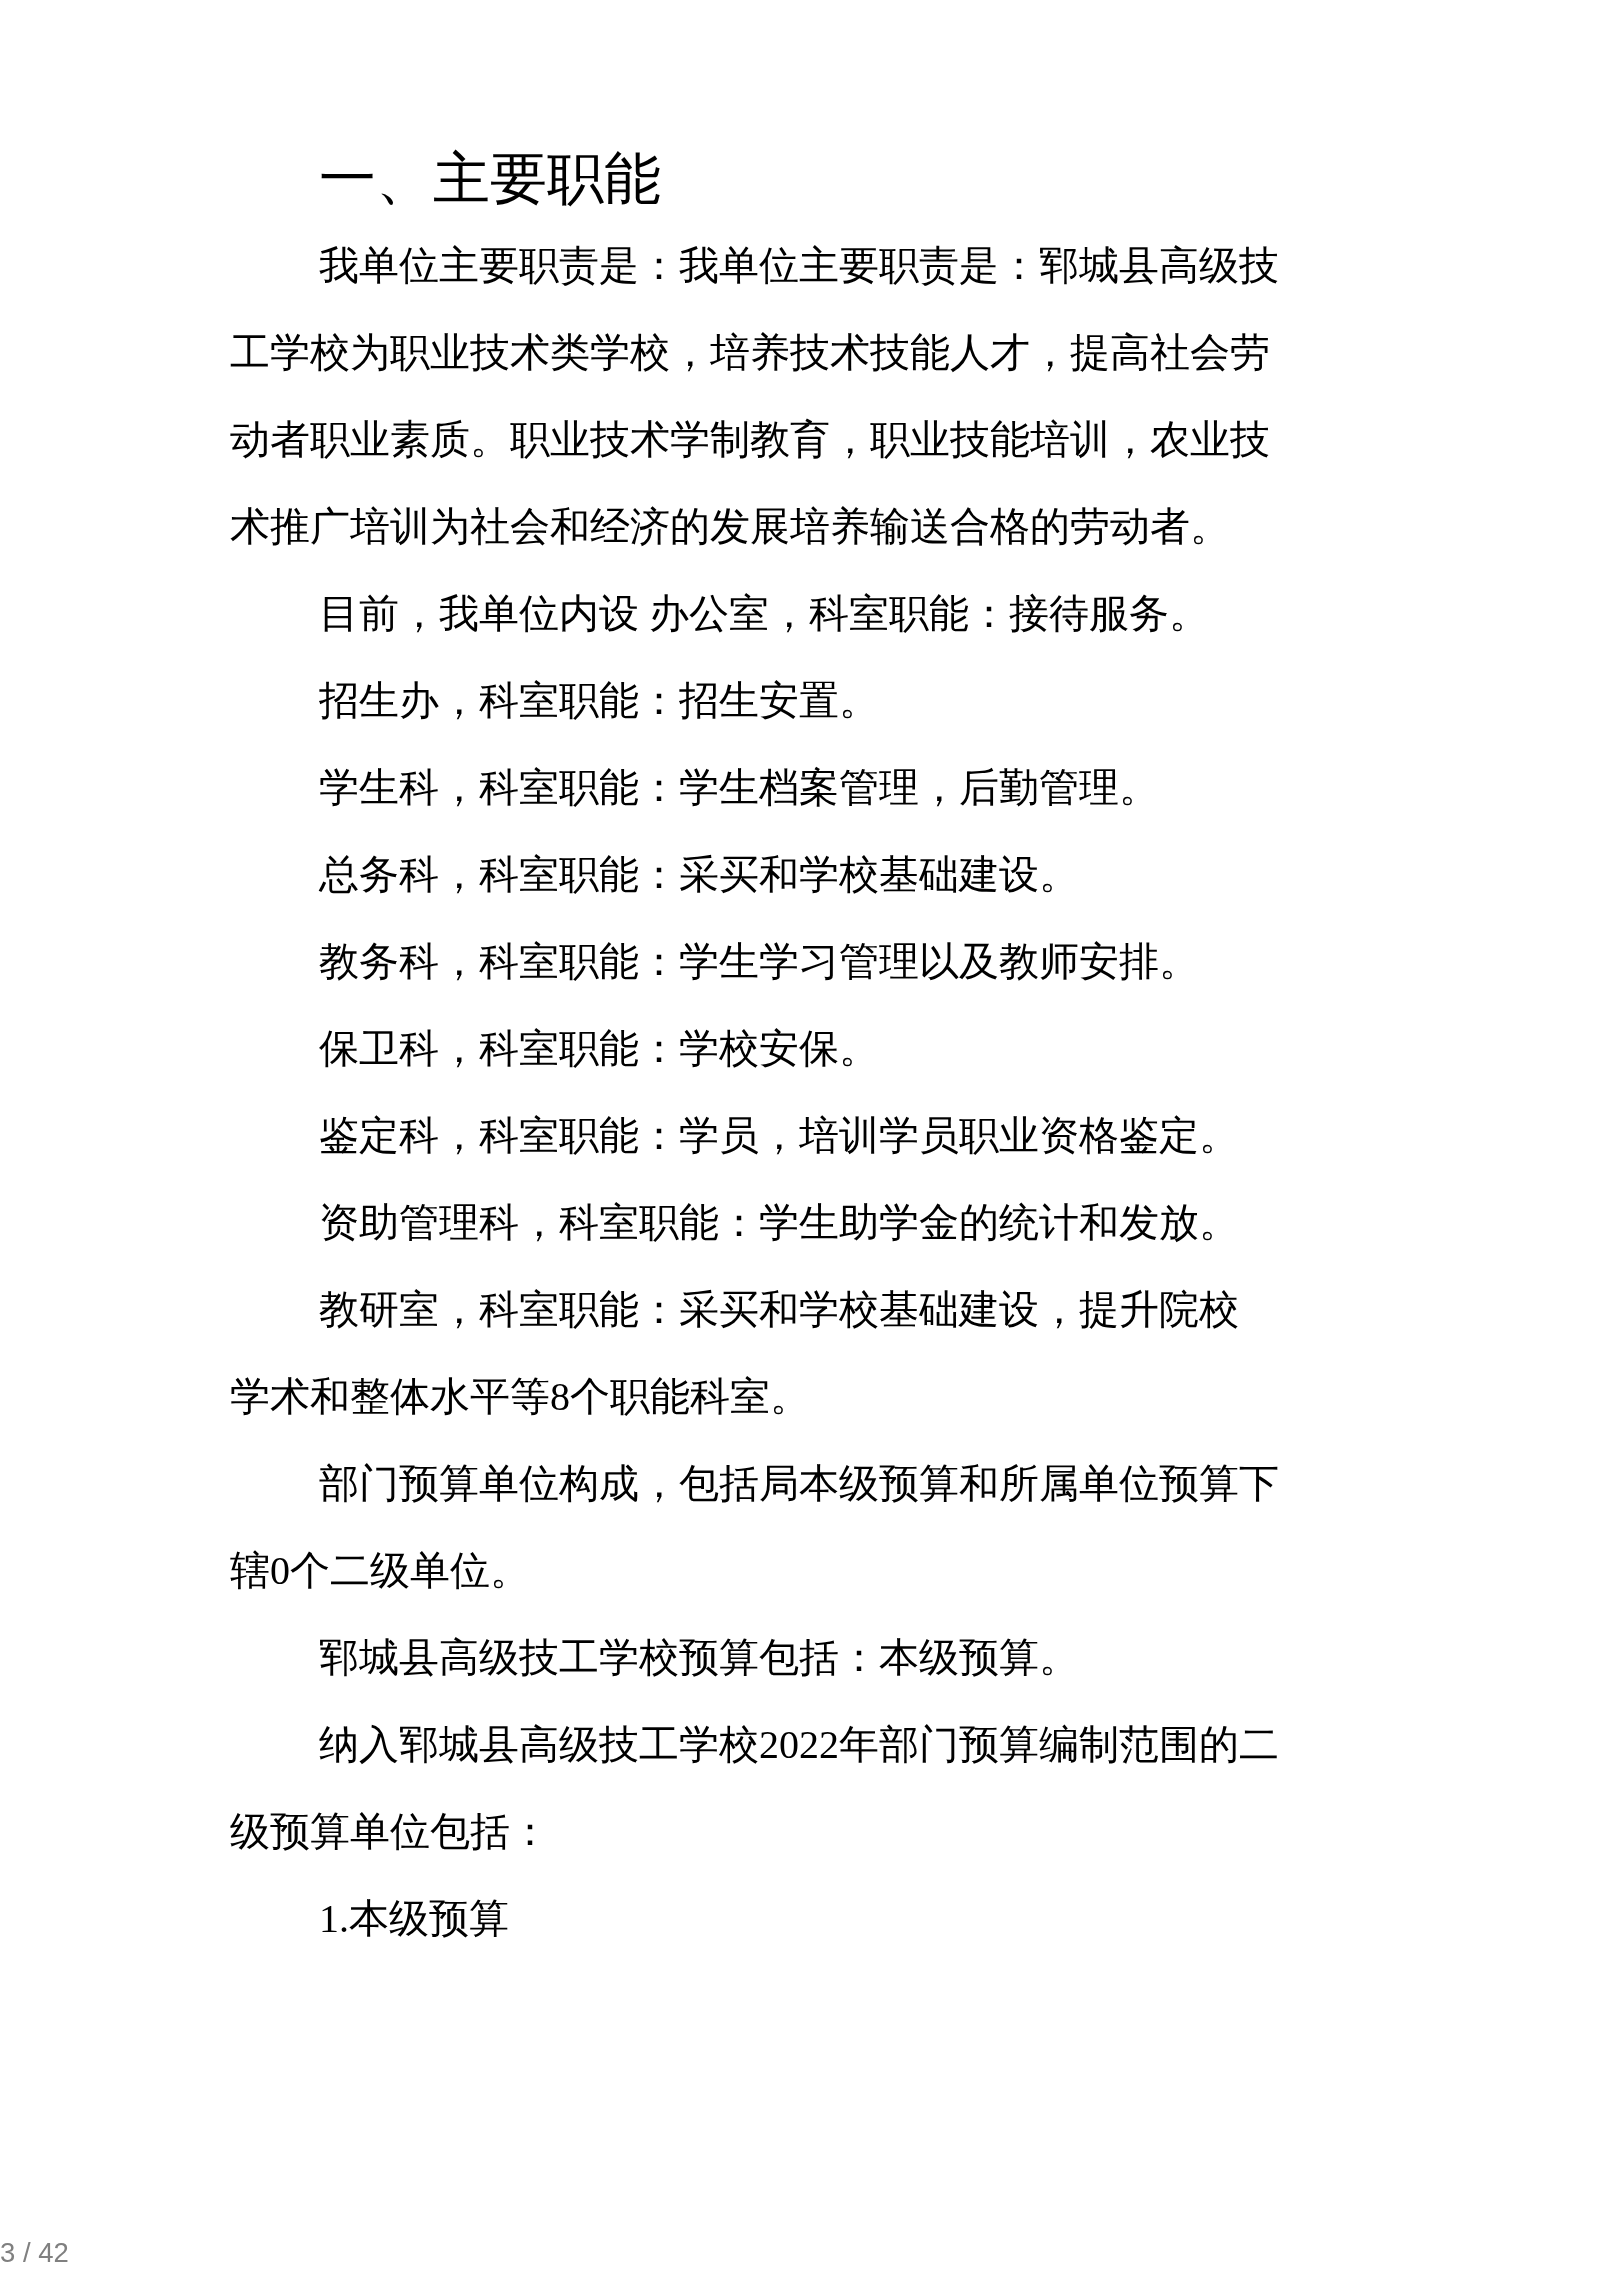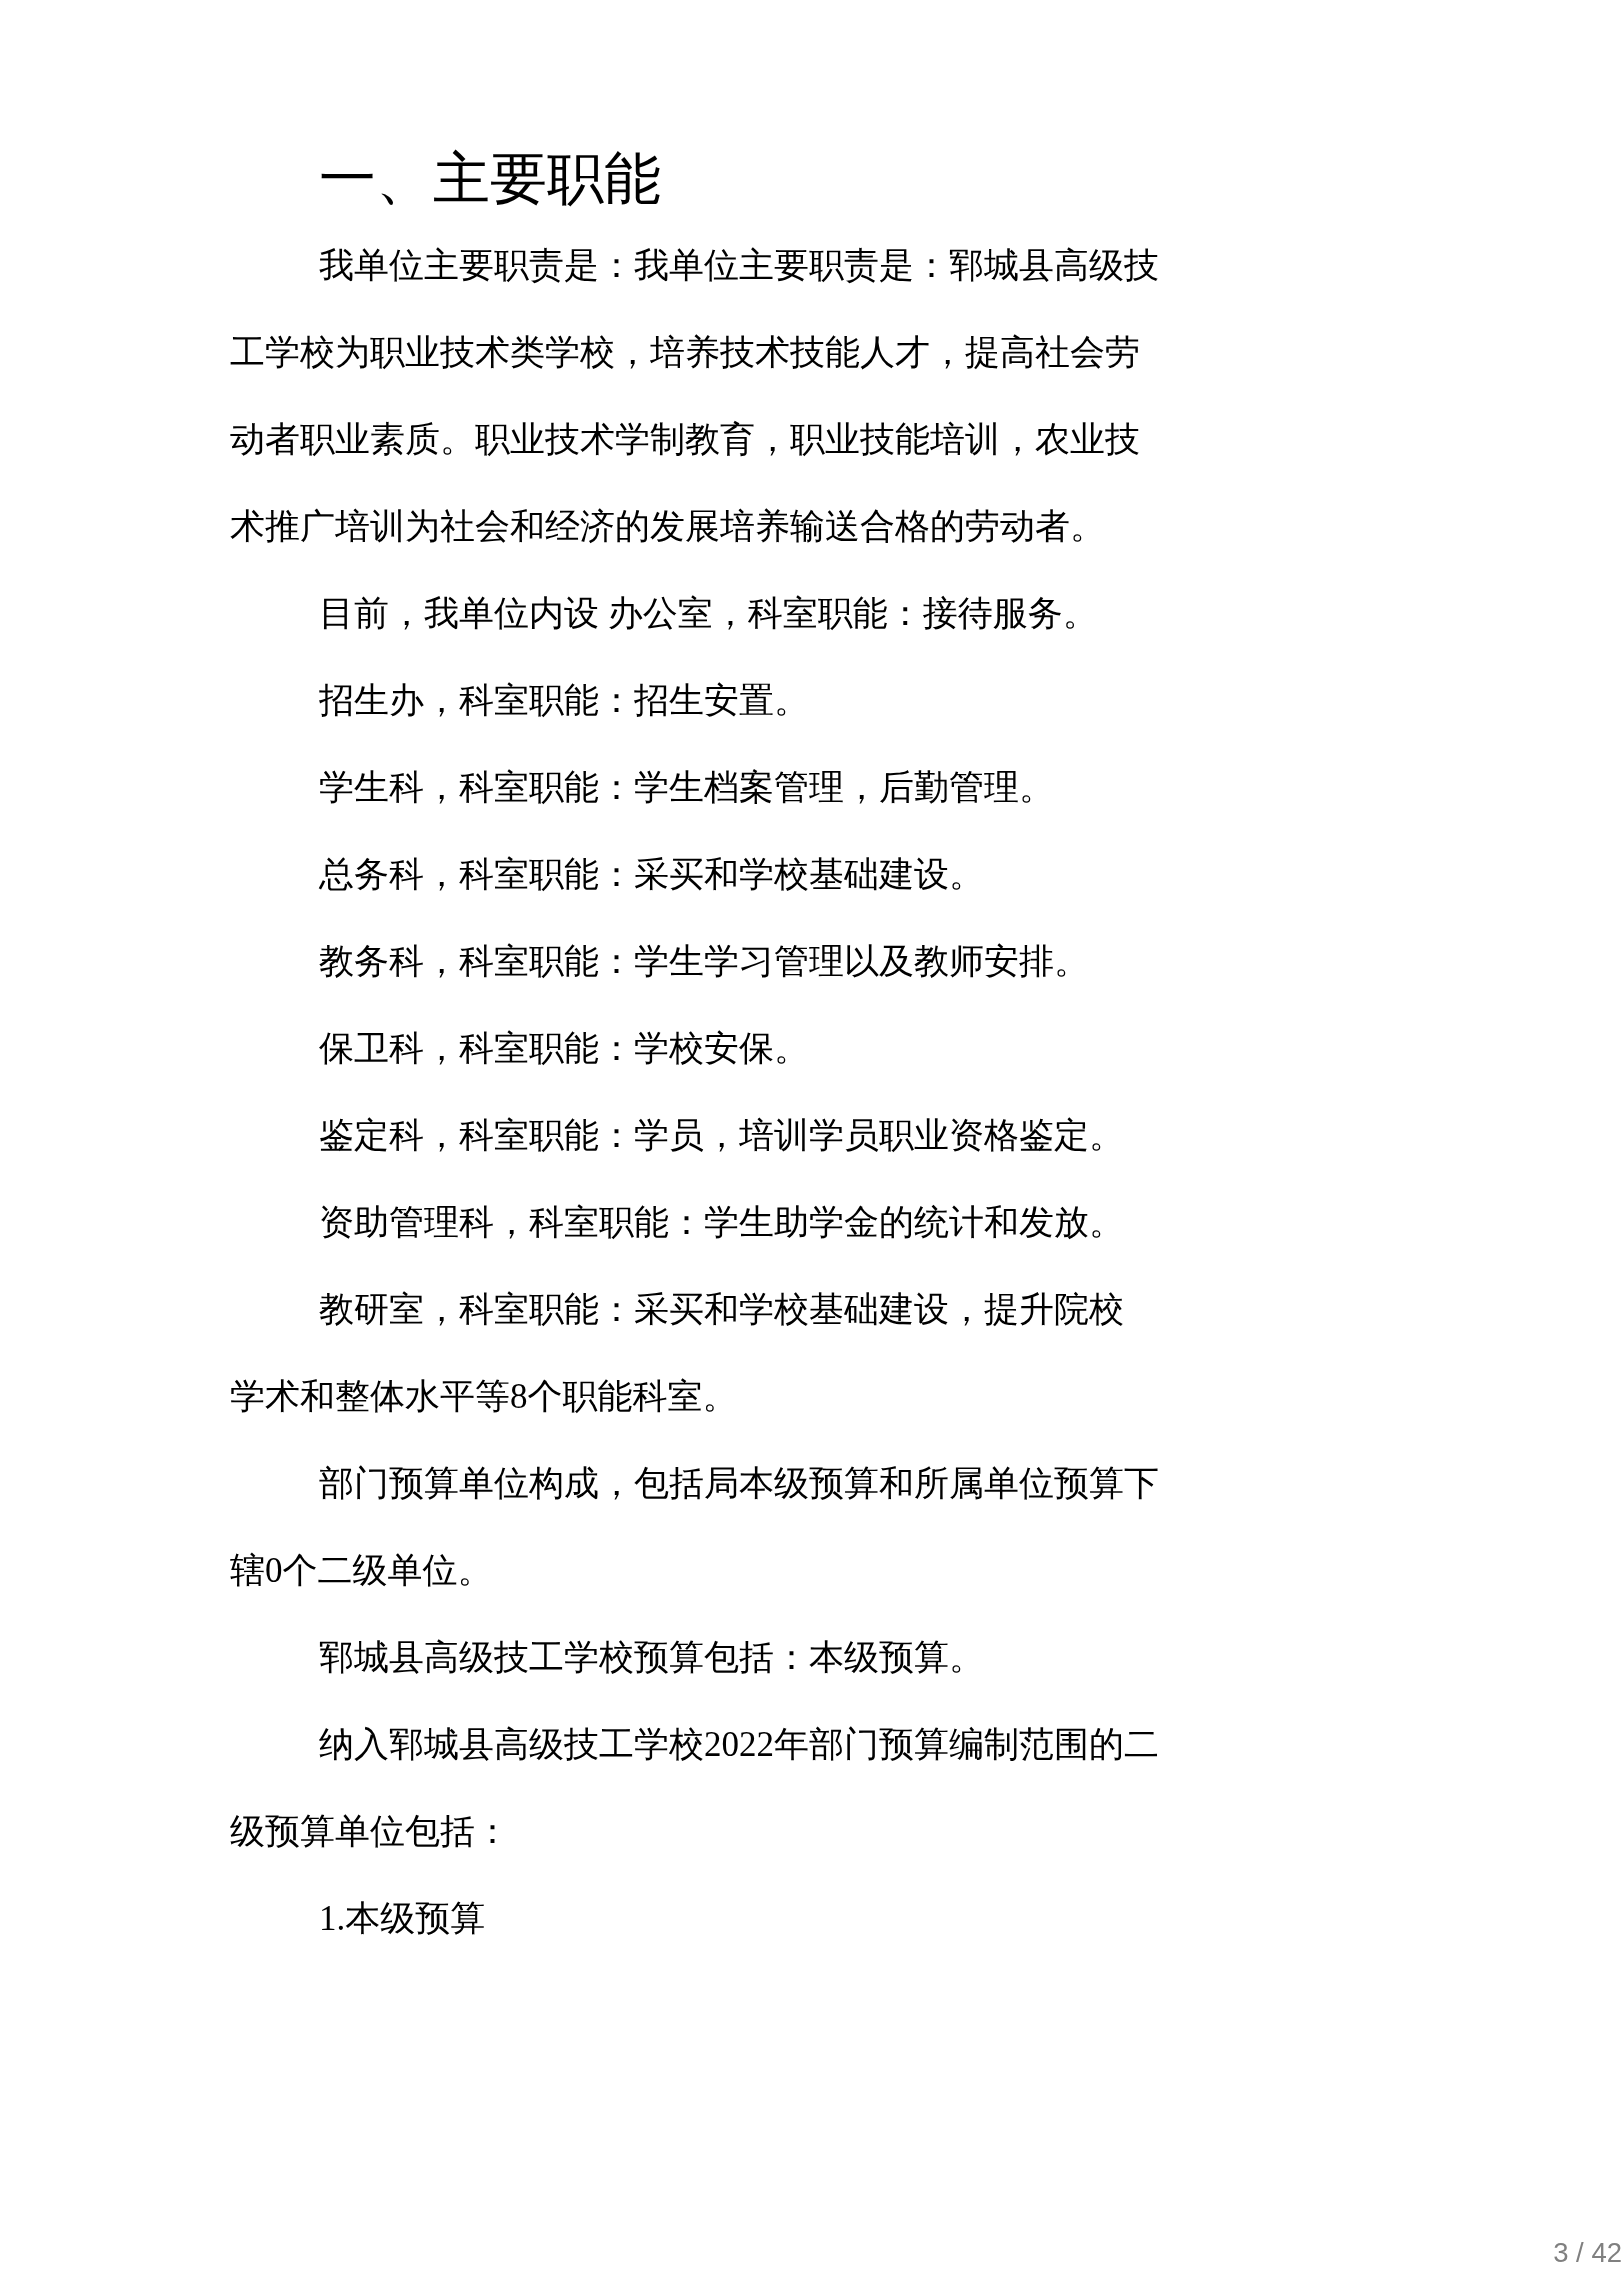--- a/index.html
+++ b/index.html
@@ -16,42 +16,42 @@
     font-family: "Liberation Serif", "DejaVu Serif", serif;
     color: #000000;
   }
   .content {
     position: absolute;
     left: 230px;
     top: 135px;
     width: 1171px;
   }
   .line {
-    font-size: 35px;
+    font-size: 40px;
     line-height: 87px;
     white-space: pre;
   }
   .line.indent {
     text-indent: 89px;
   }
   .body-line {
     font-family: "Liberation Serif", "DejaVu Serif", serif;
     font-weight: normal;
   }
   .heading-line {
     font-family: "Liberation Sans", "DejaVu Sans", sans-serif;
     font-weight: normal;
     font-size: 57px;
   }
   .footer {
     position: absolute;
     top: 2238px;
     left: 0;
     width: 100%;
-    text-align: right;
+    text-align: left;
     font-size: 27.5px;
     line-height: 29px;
     color: #808080;
     font-family: "Liberation Sans", "DejaVu Sans", sans-serif;
   }
 </style>
 </head>
 <body>
 
 <div class="page">

